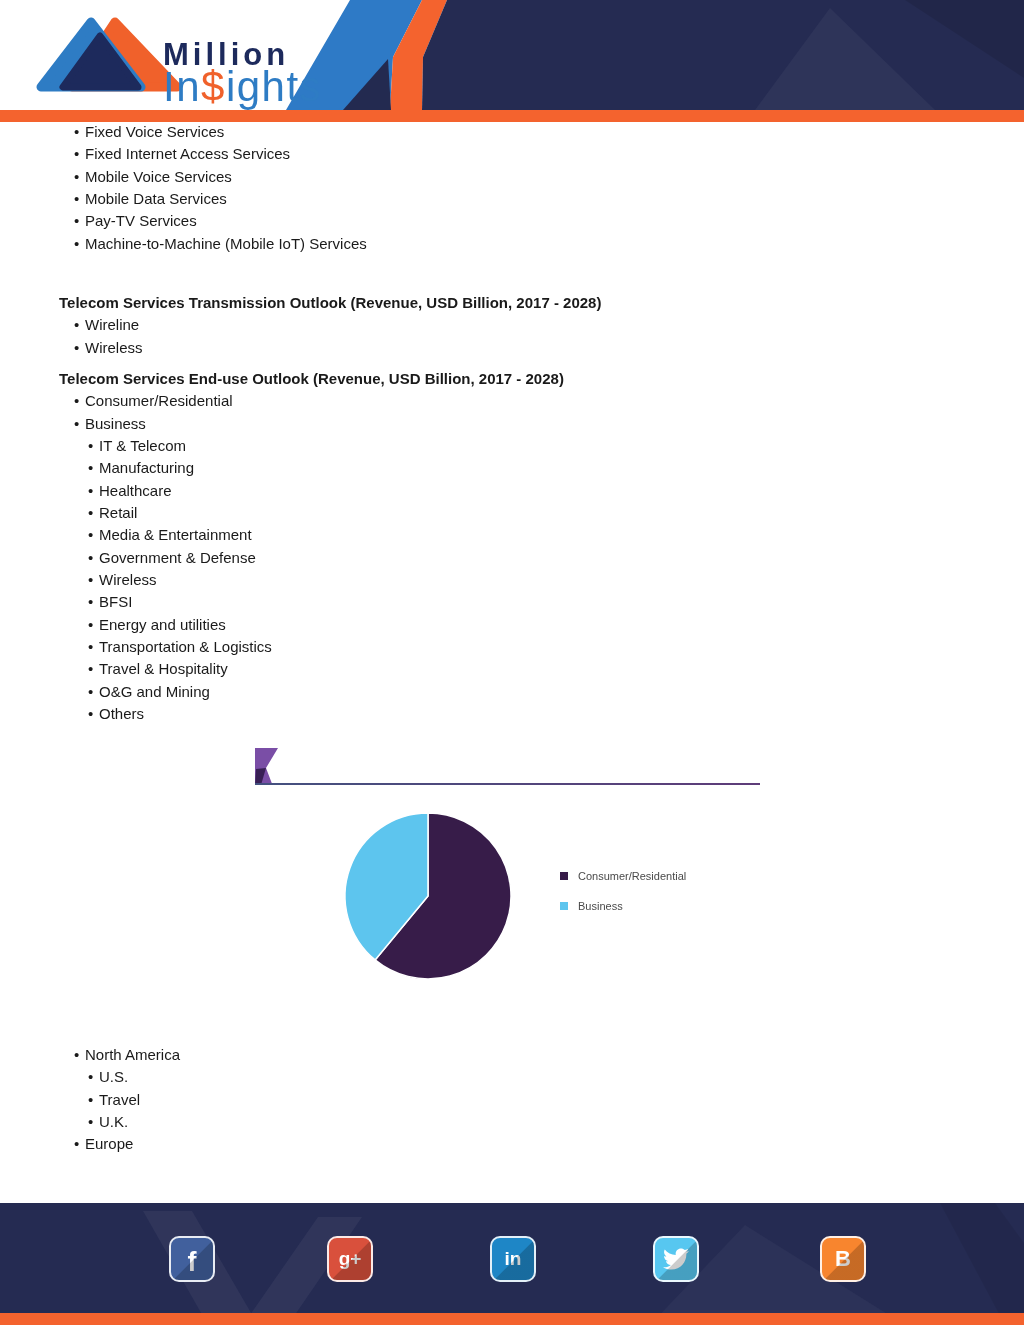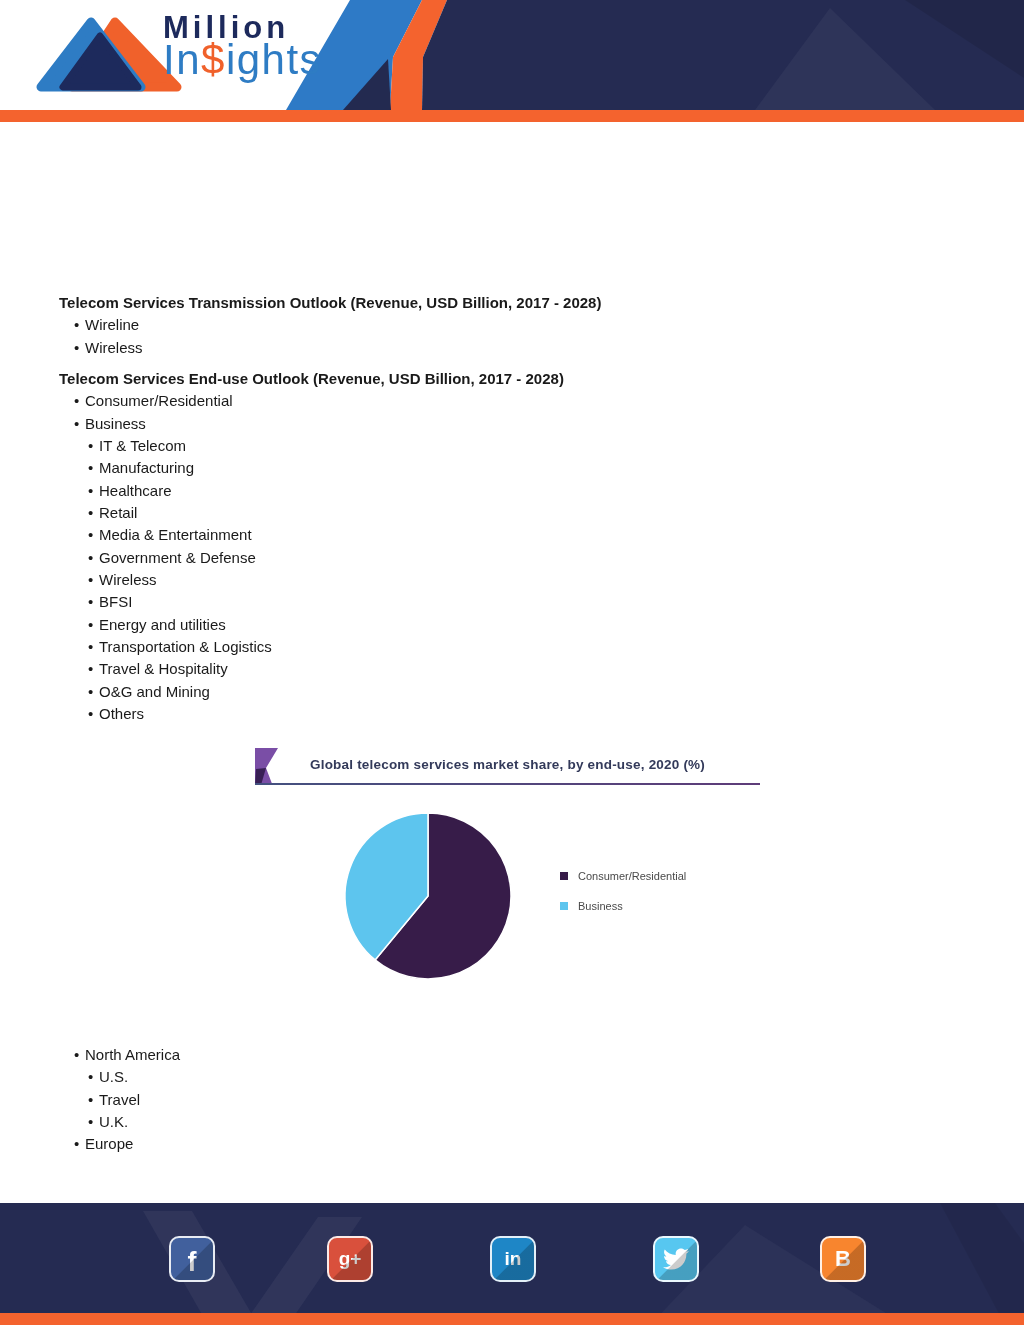--- a/index.html
+++ b/index.html
@@ -5,21 +5,21 @@
   * { margin:0; padding:0; box-sizing:border-box; }
   html,body { background:#e8e8e8; }
   body { font-family:"Liberation Sans","DejaVu Sans",sans-serif; }
   .page { position:relative; width:1024px; height:1325px; background:#ffffff; overflow:hidden; }
 
   
   .header { position:absolute; top:0; left:0; width:1024px; height:110px; background:#ffffff; }
   .header-deco { position:absolute; top:0; left:0; width:1024px; height:110px; }
   .header-accent-bar { position:absolute; top:110px; left:0; width:1024px; height:12px; background:#f4632e; }
   .logo-mark { position:absolute; top:0; left:0; width:220px; height:110px; }
-  .wordmark { position:absolute; left:163px; top:13px; line-height:1; white-space:nowrap; }
+  .wordmark { position:absolute; left:163px; top:40px; line-height:1; white-space:nowrap; }
   .wm1 { font-size:31px; font-weight:bold; letter-spacing:4px; color:#1d2a5c; line-height:30px; }
   .wm2 { font-size:42px; font-weight:normal; letter-spacing:1.5px; color:#2e7cc4; line-height:30px; margin-top:2px; }
   .wm2 .dollar { color:#f0612b; }
 
   
   .section { position:absolute; left:59px; font-size:15px; line-height:22.33px; color:#1a1a1a; white-space:nowrap; }
   .h { font-weight:bold; }
   .li { position:relative; }
   .l1 { padding-left:26px; }
   .l2 { padding-left:40px; }
@@ -77,20 +77,28 @@
       <polygon points="100,36 63,87 138,87" fill="#1d2a5c" stroke="#1d2a5c" stroke-width="7" stroke-linejoin="round"></polygon>
     </svg>
 
     <div class="wordmark">
       <div class="wm1">Million</div>
       <div class="wm2"><span>In</span><span class="dollar">$</span><span>ights</span></div>
     </div>
   </div>
   <div class="header-accent-bar"></div>
 
+  <div class="section" style="top:121px;">
+    <div class="li l1">Fixed Voice Services</div>
+    <div class="li l1">Fixed Internet Access Services</div>
+    <div class="li l1">Mobile Voice Services</div>
+    <div class="li l1">Mobile Data Services</div>
+    <div class="li l1">Pay-TV Services</div>
+    <div class="li l1">Machine-to-Machine (Mobile IoT) Services</div>
+  </div>
 
   <div class="section" style="top:292px;">
     <div class="h">Telecom Services Transmission Outlook (Revenue, USD Billion, 2017 - 2028)</div>
     <div class="li l1">Wireline</div>
     <div class="li l1">Wireless</div>
   </div>
 
   <div class="section" style="top:368px;">
     <div class="h">Telecom Services End-use Outlook (Revenue, USD Billion, 2017 - 2028)</div>
     <div class="li l1">Consumer/Residential</div>
@@ -109,21 +117,20 @@
     <div class="li l2">O&amp;G and Mining</div>
     <div class="li l2">Others</div>
   </div>
 
   <div class="chart">
     <div class="chart-titlebar">
       <svg class="chart-flag" viewBox="0 0 23 37" preserveAspectRatio="none">
         <polygon points="0,0 23,0 11,20 17.5,37 0,37" fill="#7a4ea6"></polygon>
         <polygon points="1,21 11,20 6,37 0,37" fill="#381f55"></polygon>
       </svg>
-      <div class="chart-title">Global telecom services market share, by end-use, 2020 (%)</div>
       <div class="chart-underline"></div>
     </div>
 
     <svg class="pie-svg" width="460" height="205" viewBox="0 0 460 205">
       <path stroke="#ffffff" stroke-width="1.5" stroke-linejoin="round" d="M173,111 L173.00,28.00 A83,83 0 1 1 120.09,174.95 Z" fill="#371c49"></path>
       <path stroke="#ffffff" stroke-width="1.5" stroke-linejoin="round" d="M173,111 L120.09,174.95 A83,83 0 0 1 173.00,28.00 Z" fill="#5dc5ee"></path>
     </svg>
 
     <div class="legend">
       <div class="legend-row">

